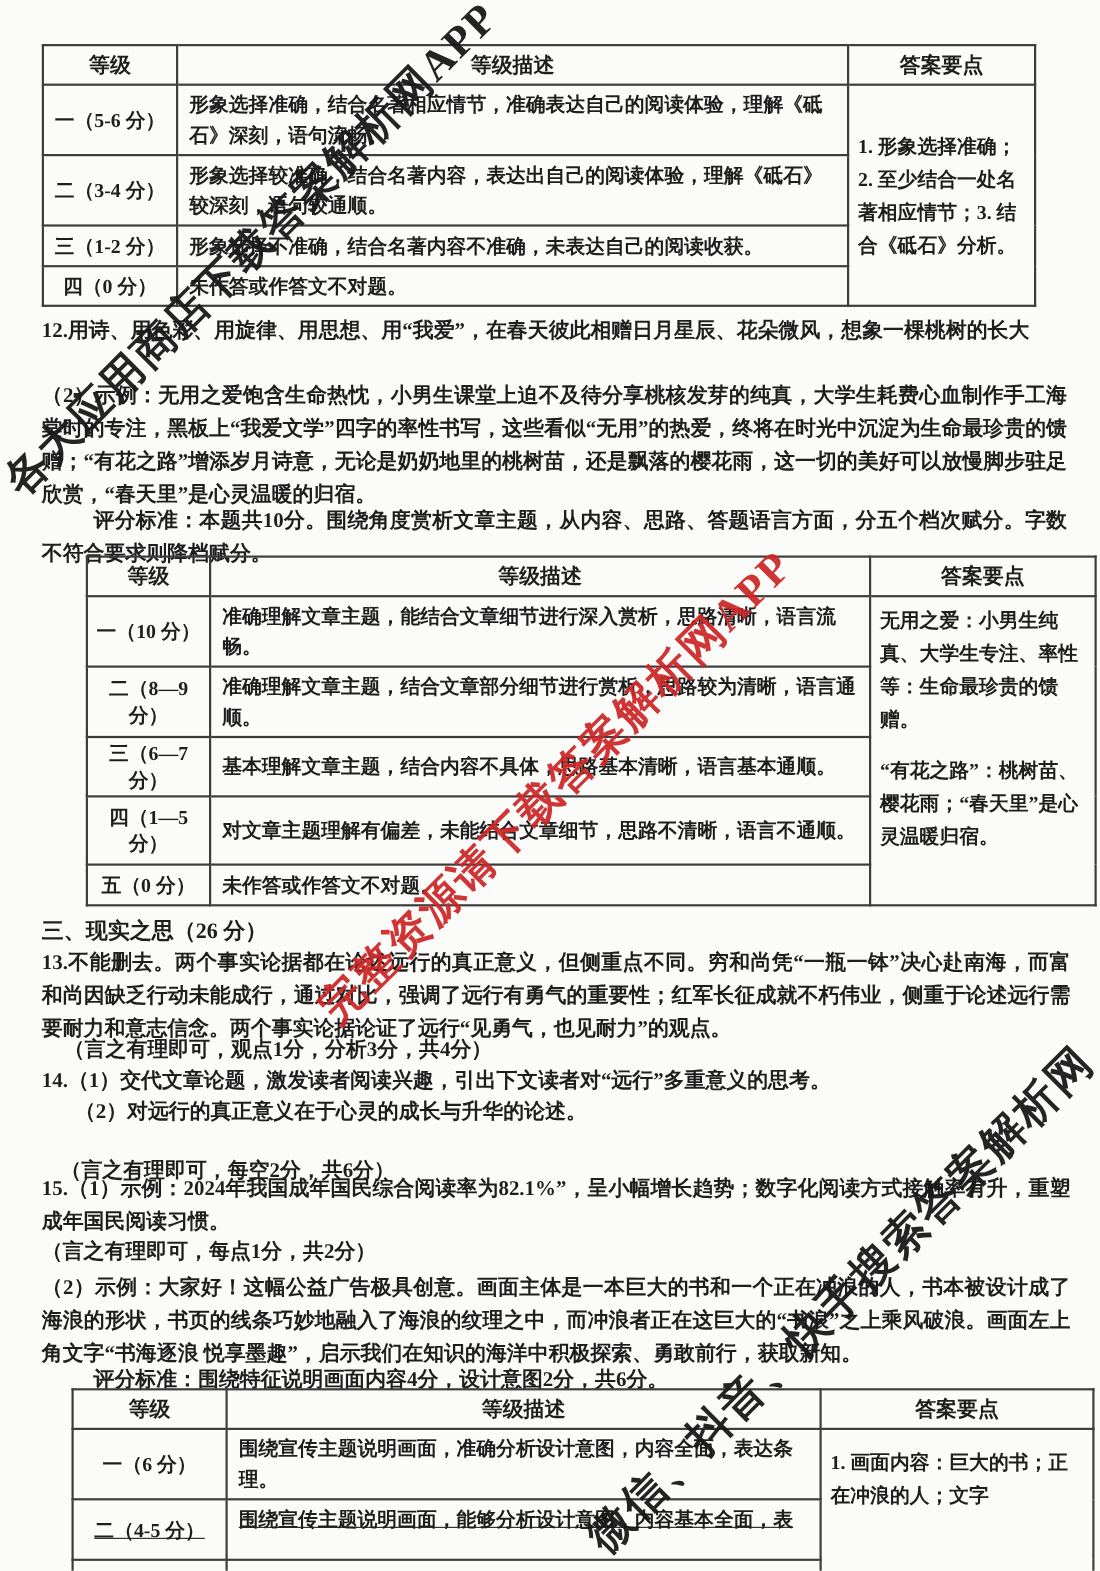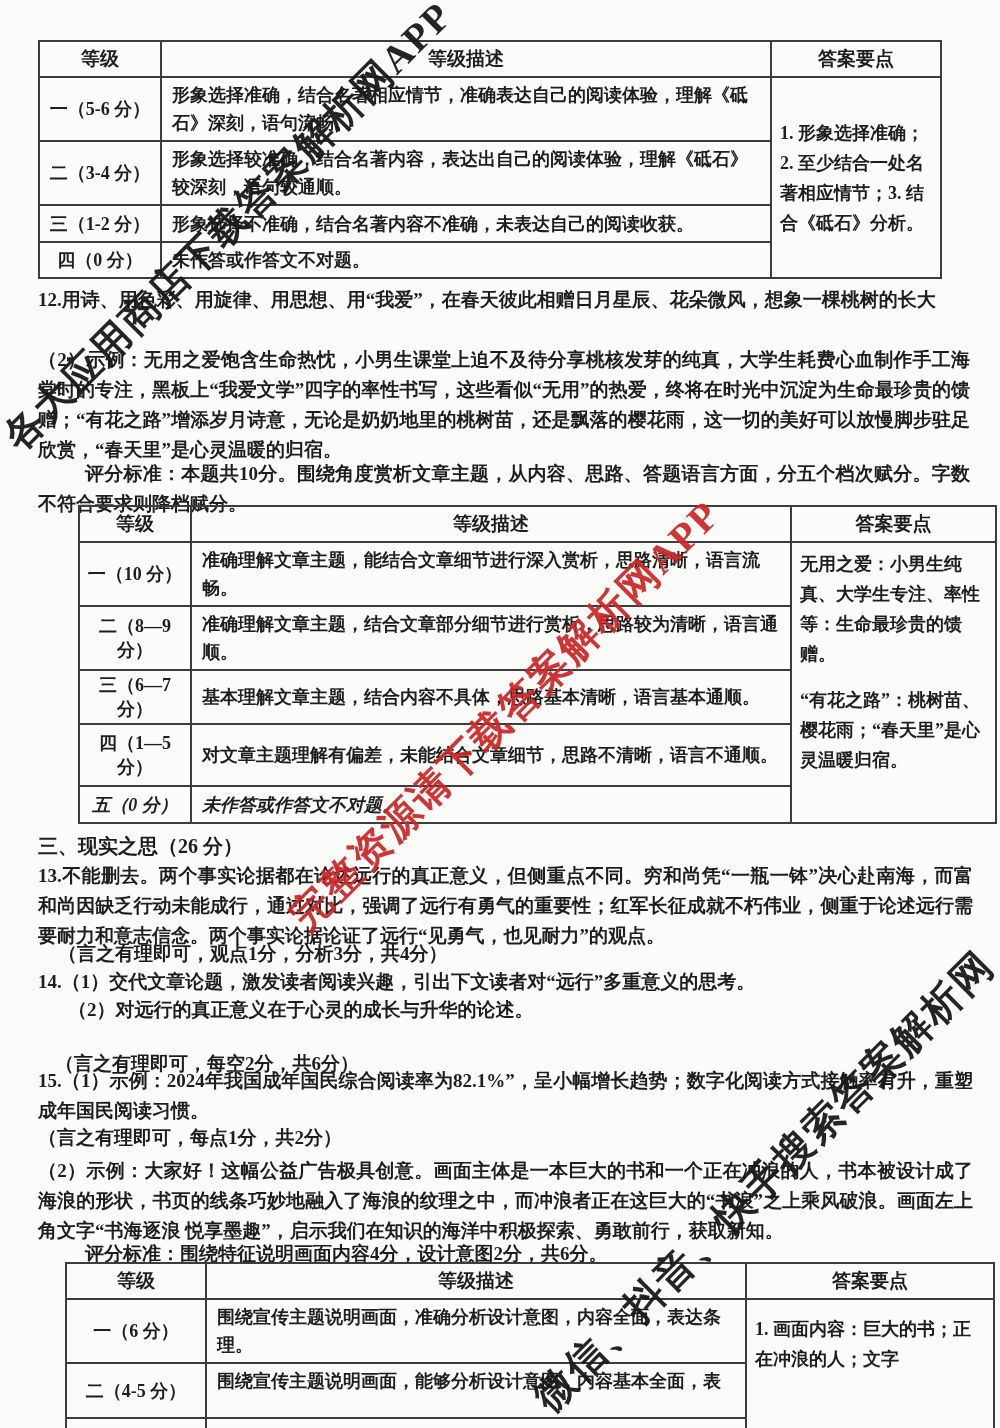--- a/index.html
+++ b/index.html
@@ -93,21 +93,21 @@
       <td class="desc">准确理解文章主题，结合文章部分细节进行赏析，思路较为清晰，语言通顺。</td>
     </tr>
     <tr style="height:52px;">
       <td class="level">三（6—7 分）</td>
       <td class="desc">基本理解文章主题，结合内容不具体，思路基本清晰，语言基本通顺。</td>
     </tr>
     <tr style="height:62px;">
       <td class="level">四（1—5 分）</td>
       <td class="desc">对文章主题理解有偏差，未能结合文章细节，思路不清晰，语言不通顺。</td>
     </tr>
-    <tr style="height:37px;font-style:italic;">
+    <tr style="height:37px;">
       <td class="level">五（0 分）</td>
       <td class="desc">未作答或作答文不对题。</td>
     </tr>
   </tbody>
     </table>
 
   <div class="abs oneline" style="left:38px;top:833px;font-size:20px;">三、现实之思（26 分）</div>
 
   <div class="abs para" style="left:38px;top:861px;width:935px;">13.不能删去。两个事实论据都在论述远行的真正意义，但侧重点不同。穷和尚凭“一瓶一钵”决心赴南海，而富和尚因缺乏行动未能成行，通过对比，强调了远行有勇气的重要性；红军长征成就不朽伟业，侧重于论述远行需要耐力和意志信念。两个事实论据论证了远行“见勇气，也见耐力”的观点。</div>
   <div class="abs oneline" style="left:58px;top:941px;">（言之有理即可，观点1分，分析3分，共4分）</div>
@@ -131,21 +131,21 @@
         <tr style="height:35px;">
       <th>等级</th>
       <th>等级描述</th>
       <th>答案要点</th>
     </tr>
     <tr style="height:55px;margin-left:46px;">
       <td class="level">一（6 分）</td>
       <td class="desc">围绕宣传主题说明画面，准确分析设计意图，内容全面，表达条理。</td>
       <td class="points top" rowspan="3" style="padding-top:14px;">1. 画面内容：巨大的书；正在冲浪的人；文字</td>
     </tr>
-    <tr style="height:55px;">
+    <tr style="height:55px;text-decoration:underline;">
       <td class="level">二（4-5 分）</td>
       <td class="desc" style="vertical-align:top;">围绕宣传主题说明画面，能够分析设计意图，内容基本全面，表</td>
     </tr>
     <tr style="height:26px;">
       <td class="level"></td>
       <td class="desc"></td>
     </tr>
   </tbody>
     </table>
 

